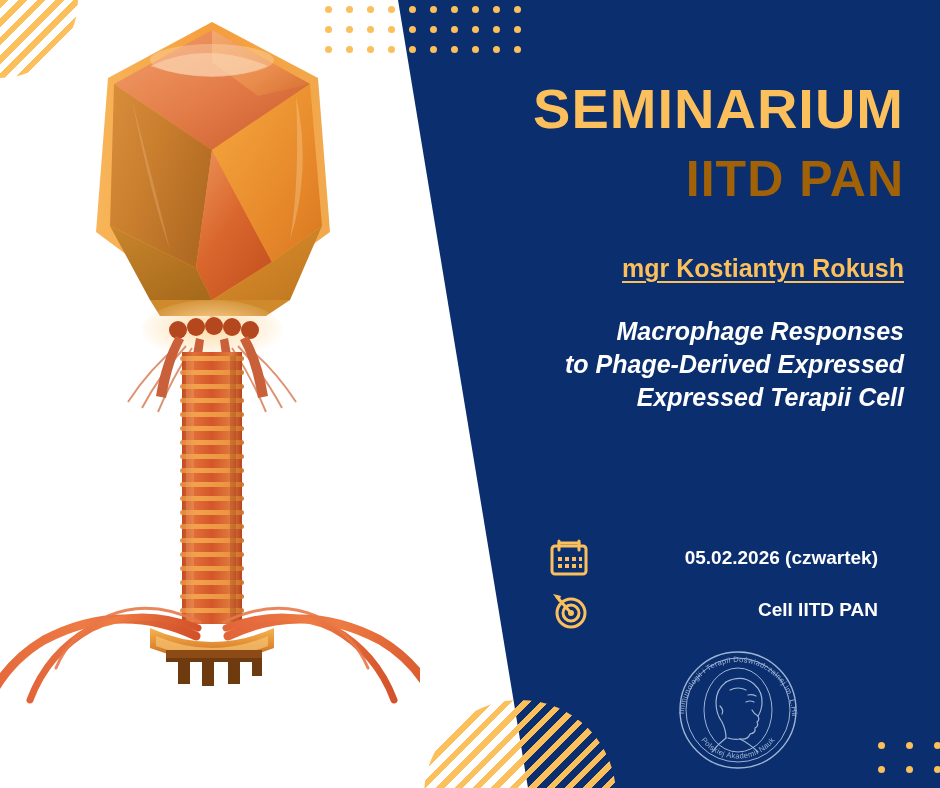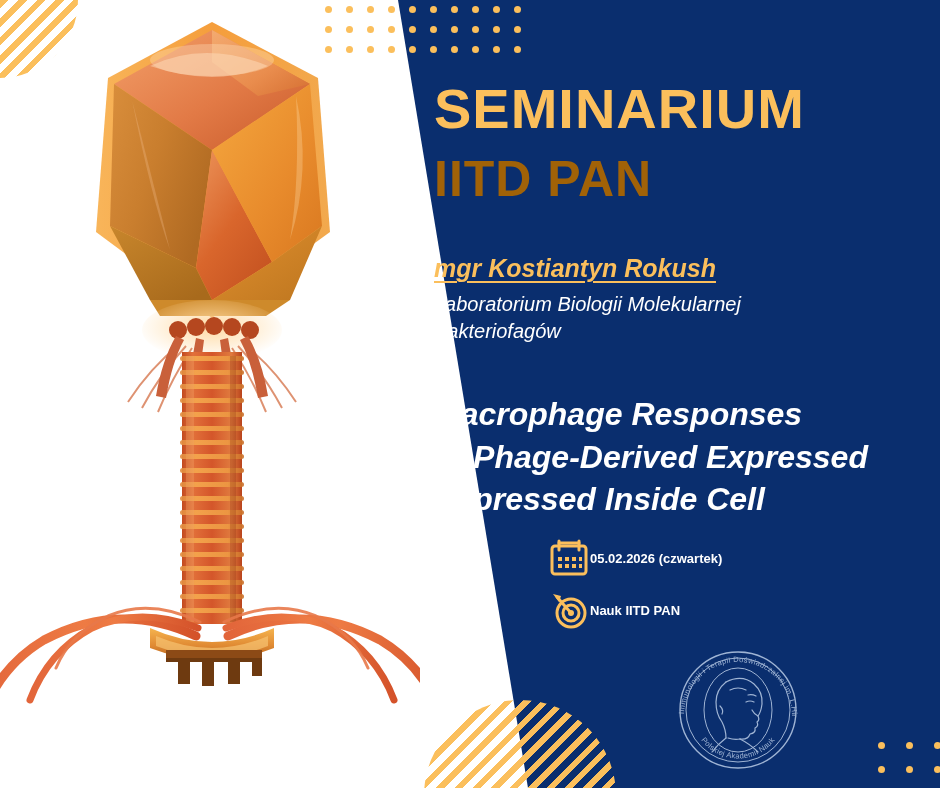--- a/index.html
+++ b/index.html
@@ -80,20 +80,21 @@
     left: 0; top: 0;
     width: 420px; height: 788px;
   }
 
   
   .content {
     position: absolute;
     right: 36px;
     top: 0;
     width: 470px;
+    text-align: right;
   }
   .title-main {
     margin-top: 80px;
     font-size: 56px;
     font-weight: bold;
     letter-spacing: 1px;
     color: #FBBF5C;
     line-height: 1.05;
   }
   .title-sub {
@@ -101,37 +102,36 @@
     font-size: 50px;
     font-weight: bold;
     letter-spacing: 1px;
     color: #a16207;
     line-height: 1.05;
   }
   .speaker {
     margin-top: 48px;
     font-size: 25px;
     font-weight: bold;
-    font-style: italic;
     color: #FBBF5C;
     text-decoration: underline;
     text-underline-offset: 4px;
     text-decoration-thickness: 2px;
     line-height: 1.2;
   }
   .affiliation {
     margin-top: 8px;
     font-size: 20px;
     font-style: italic;
     color: #ffffff;
     line-height: 1.35;
   }
   .talk-title {
-    margin-top: 48px;
-    font-size: 32px;
+    margin-top: 32px;
+    font-size: 25px;
     font-weight: bold;
     font-style: italic;
     color: #ffffff;
     line-height: 1.32;
   }
 
   
   .info-block {
     position: absolute;
     left: 548px;
@@ -143,24 +143,24 @@
     align-items: center;
     height: 52px;
   }
   .info-icon {
     width: 42px;
     height: 42px;
     flex: 0 0 42px;
   }
   .info-text {
     color: #ffffff;
-    font-size: 13px;
+    font-size: 19px;
     font-weight: bold;
     flex: 1;
-    text-align: left;
+    text-align: right;
     padding-right: 30px;
   }
 
   
   .seal {
     position: absolute;
     left: 668px;
     top: 640px;
     width: 140px;
     height: 140px;
@@ -380,29 +380,25 @@
       <div class="dot"></div>
       <div class="dot"></div>
 
   </div>
 
   <div class="content">
     <div class="title-main">SEMINARIUM</div>
     <div class="title-sub">IITD PAN</div>
 
     <div class="speaker">mgr Kostiantyn Rokush</div>
-    <div class="affiliation">
-      <div>Laboratorium Biologii Molekularnej</div>
-      <div>Bakteriofagów</div>
-    </div>
 
     <div class="talk-title">
       <div>Macrophage Responses</div>
       <div>to Phage-Derived Expressed</div>
-      <div>Expressed Inside Cell</div>
+      <div>Expressed Terapii Cell</div>
     </div>
   </div>
 
   <div class="info-block">
 
     <div class="info-row">
       <svg class="info-icon" viewBox="0 0 42 42" xmlns="http://www.w3.org/2000/svg">
         <rect x="4" y="9" width="34" height="28" rx="3" fill="none" stroke="#FBBF5C" stroke-width="3"></rect>
         <path d="M11,4 L11,13" stroke="#FBBF5C" stroke-width="3" stroke-linecap="round" fill="none"></path>
         <path d="M31,4 L31,13" stroke="#FBBF5C" stroke-width="3" stroke-linecap="round" fill="none"></path>
@@ -422,21 +418,21 @@
     </div>
 
     <div class="info-row">
       <svg class="info-icon" viewBox="0 0 42 42" xmlns="http://www.w3.org/2000/svg">
         <circle cx="23" cy="24" r="14" fill="none" stroke="#FBBF5C" stroke-width="3"></circle>
         <circle cx="23" cy="24" r="8" fill="none" stroke="#FBBF5C" stroke-width="3"></circle>
         <circle cx="23" cy="24" r="3" fill="#FBBF5C"></circle>
         <path d="M23,24 L9,8" stroke="#FBBF5C" stroke-width="3" stroke-linecap="round" fill="none"></path>
         <path d="M5,5 L13,7 L11,13 Z" fill="#FBBF5C"></path>
       </svg>
-      <div class="info-text">Nauk IITD PAN</div>
+      <div class="info-text">Cell IITD PAN</div>
     </div>
 
   </div>
 
   <svg class="seal" viewBox="0 0 140 140" xmlns="http://www.w3.org/2000/svg">
     <defs>
       <path id="arcTop" d="M 16,76 A 54,54 0 0 1 124,76"></path>
       <path id="arcBot" d="M 26,86 A 46,46 0 0 0 114,86"></path>
     </defs>
     <circle cx="70" cy="70" r="58" fill="none" stroke="#9FB4D4" stroke-width="1.4"></circle>

